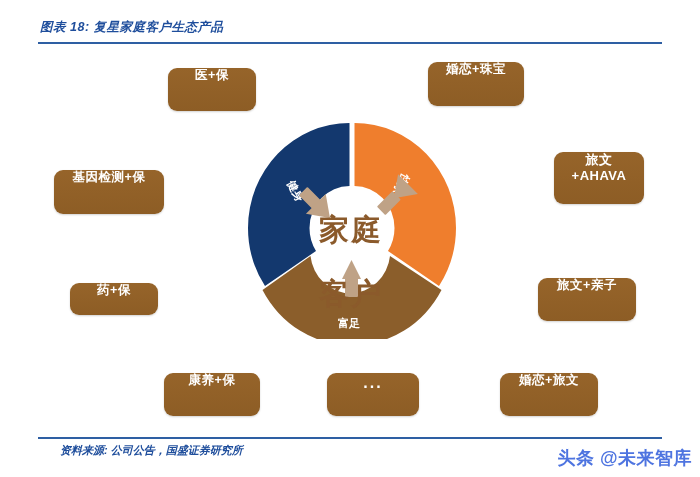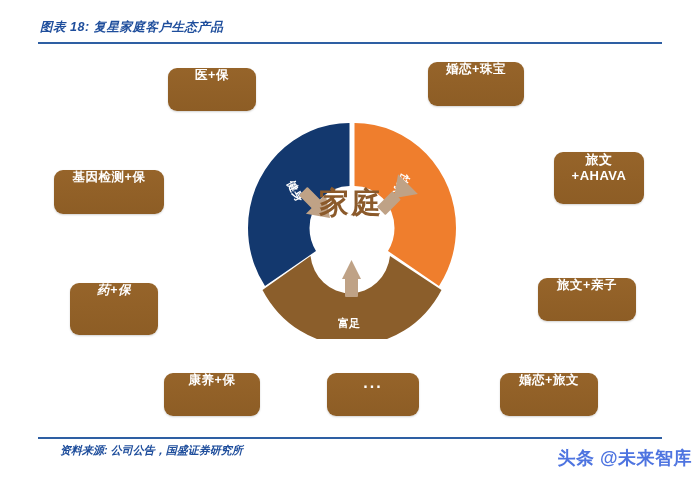--- a/index.html
+++ b/index.html
@@ -97,21 +97,21 @@
     left: 285px;
     top: 185px;
     width: 132px;
     text-align: center;
     color: #8B5A2B;
     font-size: 30px;
     font-weight: bold;
     line-height: 1.22;
     letter-spacing: 2px;
   }
-  #center-text div { white-space: nowrap; }
+  #center-text div { white-space: nowrap; margin-top: 27px; }
 
   
   .prod-box {
     position: absolute;
     background: #92601F;
     background: linear-gradient(180deg,#96642a 0%,#8d5d25 100%);
     border-radius: 9px;
     color: #ffffff;
     font-size: 12.5px;
     font-weight: bold;
@@ -123,21 +123,21 @@
     box-shadow: 0 1px 2px rgba(0,0,0,0.18);
     letter-spacing: 0.5px;
   }
   .prod-box span { display: block; white-space: pre-line; }
 
   
   #box-yi-bao       { left: 168px; top: 68px;  width: 88px;  height: 43px; }
   #box-hunlian-zhub { left: 428px; top: 62px;  width: 96px;  height: 44px; }
   #box-jiyin-bao    { left: 54px;  top: 158px; width: 110px; height: 44px; margin-top: 12px; }
   #box-lvwen-ahava  { left: 554px; top: 152px; width: 90px;  height: 52px; font-size:13px; }
-  #box-yao-bao      { left: 70px;  top: 283px; width: 88px;  height: 52px; font-style: italic; }
+  #box-yao-bao      { left: 70px;  top: 283px; width: 88px;  height: 32px; }
   #box-lvwen-qinzi  { left: 538px; top: 278px; width: 98px;  height: 43px; }
   #box-kangyang-bao { left: 164px; top: 373px; width: 96px;  height: 43px; }
   #box-ellipsis     { left: 327px; top: 373px; width: 92px;  height: 43px; font-size: 16px; letter-spacing:2px; }
   #box-hunlian-lvwen{ left: 500px; top: 373px; width: 98px;  height: 43px; }
 </style>
 </head>
 <body>
 
 <div id="page">
 
@@ -187,20 +187,21 @@
       </g>
       <g fill="#BFA286">
         <rect x="102" y="158" width="13" height="22" rx="1"></rect>
         <polygon points="99,162 108.5,143 118,162"></polygon>
       </g>
     </svg>
   </div>
 
   <div id="center-text">
     <div>家庭</div>
+    <div>客户</div>
   </div>
 
   <div class="prod-box" id="box-yi-bao">
     <span>医+保</span>
   </div>
 
   <div class="prod-box" id="box-hunlian-zhub">
     <span>婚恋+珠宝</span>
   </div>
 

